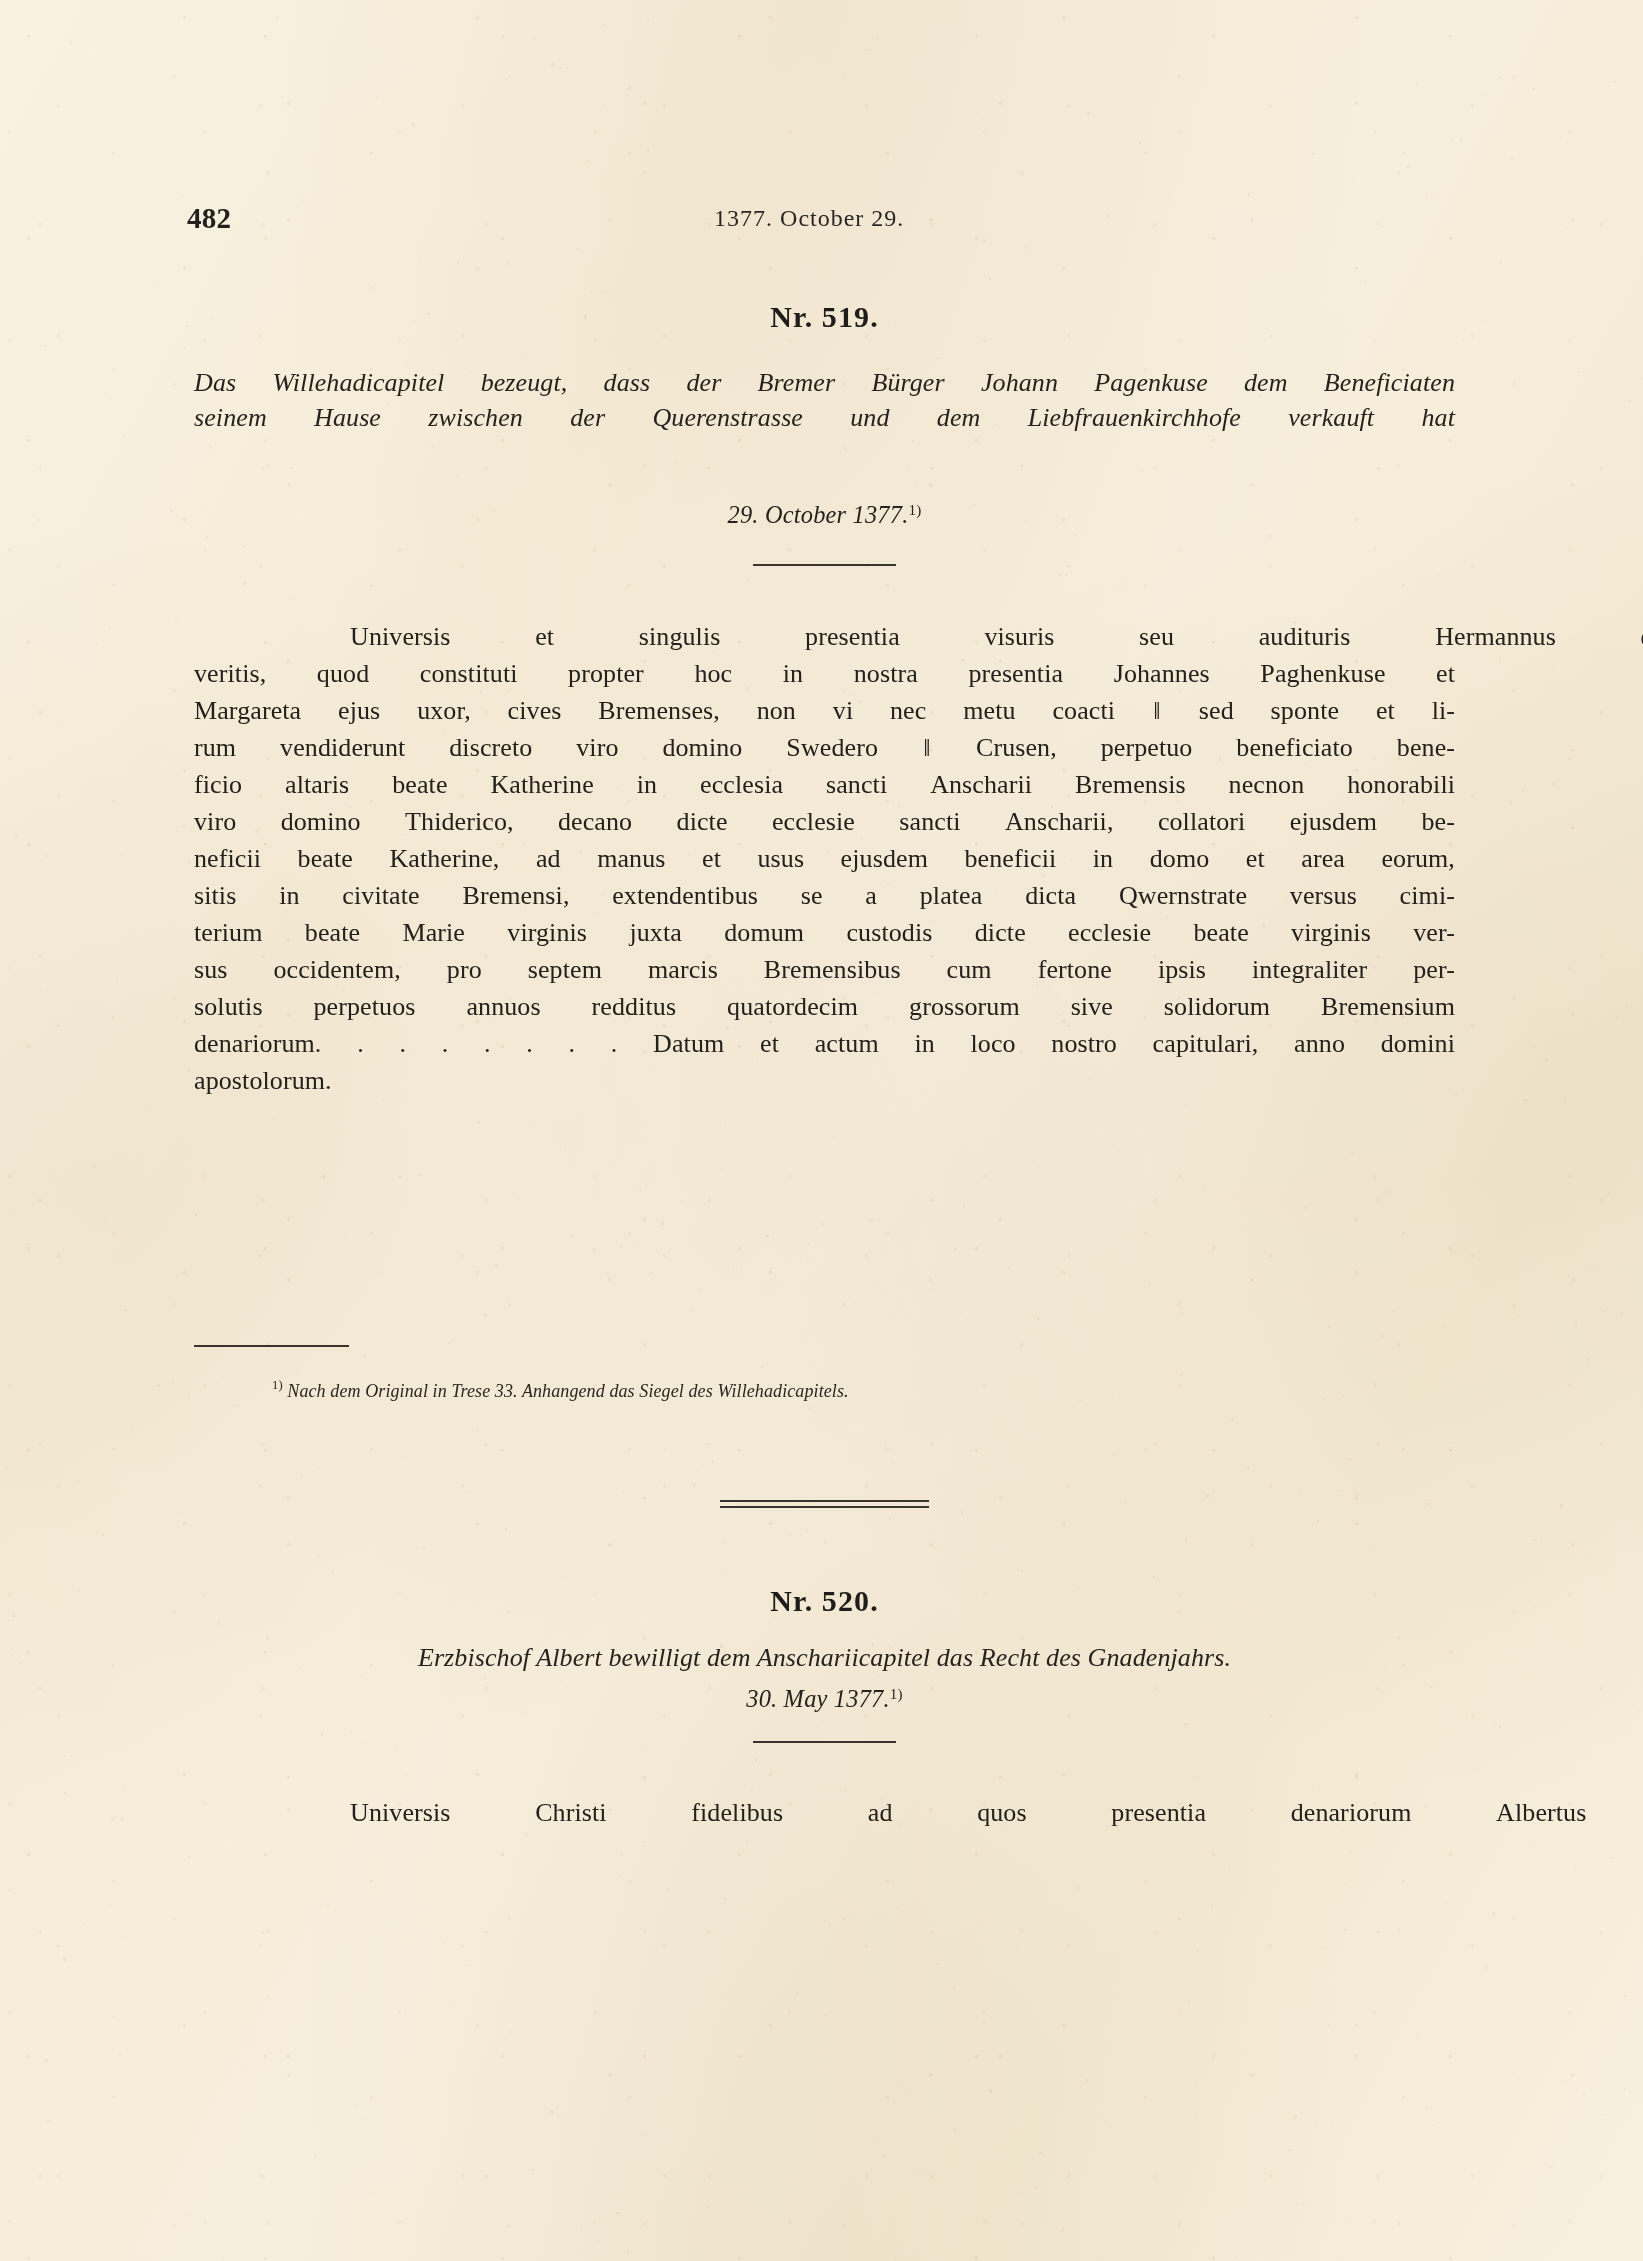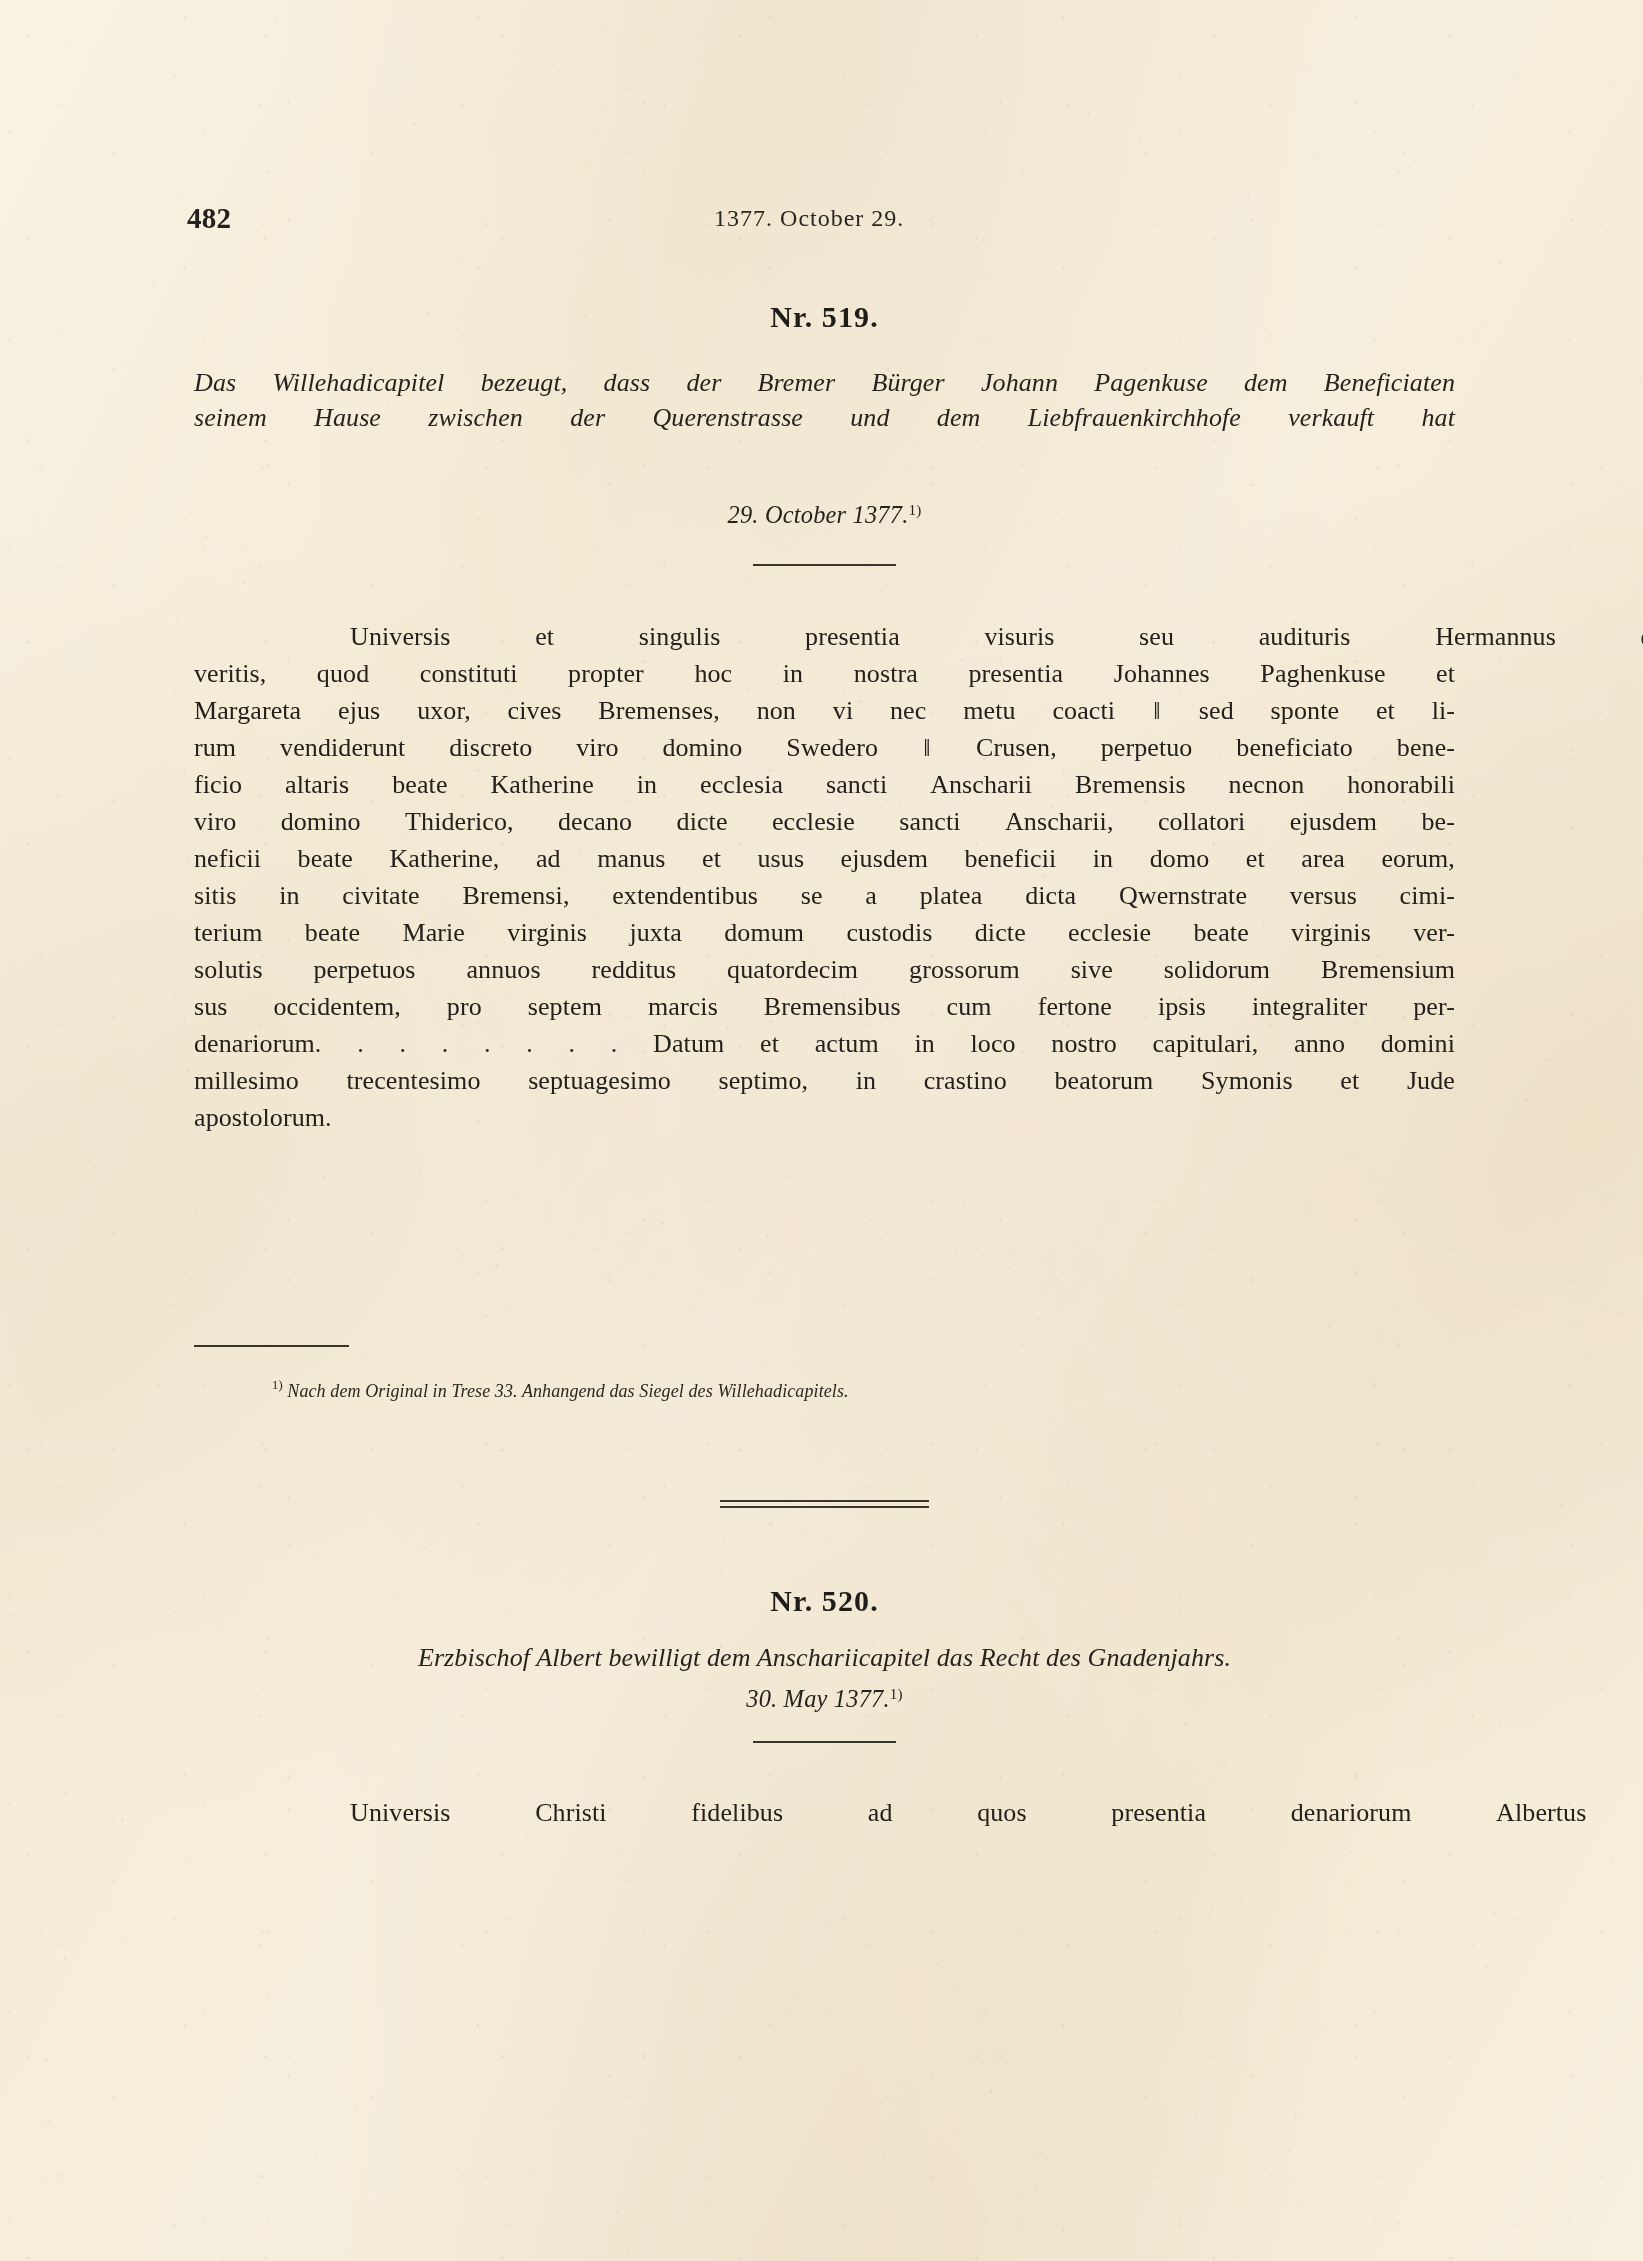--- a/index.html
+++ b/index.html
@@ -1133,24 +1133,23 @@
     <div id="body519" class="body-latin" style="position:absolute; top:624px; left:0; width:100%;">
         <span class="bline" style="text-indent: 78px;"><span class="w">Universis</span> <span class="w">et</span> <span class="w">singulis</span> <span class="w">presentia</span> <span class="w">visuris</span> <span class="w">seu</span> <span class="w">audituris</span> <span class="w">Hermannus</span> <span class="w">decanus,</span> </span>
         <span class="bline"><span class="w">veritis,</span>  <span class="w">quod</span> <span class="w">constituti</span>  <span class="w">propter</span> <span class="w">hoc</span> <span class="w">in</span> <span class="w">nostra</span>  <span class="w">presentia</span>  <span class="w">Johannes</span>  <span class="w">Paghenkuse</span>  <span class="w">et</span></span>
         <span class="bline"><span class="w">Margareta</span> <span class="w">ejus</span> <span class="w">uxor,</span>  <span class="w">cives</span> <span class="w">Bremenses,</span>  <span class="w">non</span> <span class="w">vi</span> <span class="w">nec</span> <span class="w">metu</span> <span class="w">coacti</span> <span class="w bar">‖</span> <span class="w">sed</span>  <span class="w">sponte</span> <span class="w">et</span> <span class="w">li-</span></span>
         <span class="bline"><span class="w">rum</span> <span class="w">vendiderunt</span> <span class="w">discreto</span> <span class="w">viro</span> <span class="w">domino</span> <span class="w">Swedero</span> <span class="w bar">‖</span> <span class="w">Crusen,</span> <span class="w">perpetuo</span> <span class="w">beneficiato</span> <span class="w">bene-</span></span>
         <span class="bline"><span class="w">ficio</span> <span class="w">altaris</span> <span class="w">beate</span> <span class="w">Katherine</span> <span class="w">in</span> <span class="w">ecclesia</span> <span class="w">sancti</span> <span class="w">Anscharii</span> <span class="w">Bremensis</span> <span class="w">necnon</span> <span class="w">honorabili</span></span>
         <span class="bline"><span class="w">viro</span> <span class="w">domino</span> <span class="w">Thiderico,</span> <span class="w">decano</span> <span class="w">dicte</span> <span class="w">ecclesie</span> <span class="w">sancti</span> <span class="w">Anscharii,</span>  <span class="w">collatori</span> <span class="w">ejusdem</span> <span class="w">be-</span></span>
         <span class="bline"><span class="w">neficii</span> <span class="w">beate</span> <span class="w">Katherine,</span> <span class="w">ad</span> <span class="w">manus</span> <span class="w">et</span> <span class="w">usus</span> <span class="w">ejusdem</span> <span class="w">beneficii</span> <span class="w">in</span> <span class="w">domo</span> <span class="w">et</span> <span class="w">area</span> <span class="w">eorum,</span></span>
         <span class="bline"><span class="w">sitis</span> <span class="w">in</span> <span class="w">civitate</span> <span class="w">Bremensi,</span>  <span class="w">extendentibus</span> <span class="w">se</span> <span class="w">a</span> <span class="w">platea</span> <span class="w">dicta</span> <span class="w">Qwernstrate</span> <span class="w">versus</span> <span class="w">cimi-</span></span>
         <span class="bline"><span class="w">terium</span> <span class="w">beate</span> <span class="w">Marie</span> <span class="w">virginis</span> <span class="w">juxta</span> <span class="w">domum</span> <span class="w">custodis</span> <span class="w">dicte</span> <span class="w">ecclesie</span> <span class="w">beate</span> <span class="w">virginis</span> <span class="w">ver-</span></span>
+        <span class="bline"><span class="w">sus</span> <span class="w">occidentem,</span>  <span class="w">pro</span> <span class="w">septem</span> <span class="w">marcis</span> <span class="w">Bremensibus</span> <span class="w">cum</span>  <span class="w">fertone</span> <span class="w">ipsis</span> <span class="w">integraliter</span> <span class="w">per-</span></span>
         <span class="bline"><span class="w">solutis</span> <span class="w">perpetuos</span> <span class="w">annuos</span> <span class="w">redditus</span> <span class="w">quatordecim</span> <span class="w">grossorum</span> <span class="w">sive</span> <span class="w">solidorum</span> <span class="w">Bremensium</span></span>
-        <span class="bline"><span class="w">sus</span> <span class="w">occidentem,</span>  <span class="w">pro</span> <span class="w">septem</span> <span class="w">marcis</span> <span class="w">Bremensibus</span> <span class="w">cum</span>  <span class="w">fertone</span> <span class="w">ipsis</span> <span class="w">integraliter</span> <span class="w">per-</span></span>
         <span class="bline"><span class="w">denariorum.</span> <span class="w">.</span> <span class="w">.</span> <span class="w">.</span> <span class="w">.</span> <span class="w">.</span> <span class="w">.</span> <span class="w">.</span>  <span class="w">Datum</span> <span class="w">et</span> <span class="w">actum</span>  <span class="w">in</span>  <span class="w">loco</span> <span class="w">nostro</span>  <span class="w">capitulari,</span>  <span class="w">anno</span>  <span class="w">domini</span></span>
-        <span class="bline"><span class="w">millesimo</span> <span class="w">trecentesimo</span> <span class="w">septuagesimo</span> <span class="w">septimo,</span> <span class="w">in</span> <span class="w">crastino</span> <span class="w">beatorum</span> <span class="w">Symonis</span> <span class="w">et</span> <span class="w">Jude</span></span>
         <span class="bline ragged"><span class="w">apostolorum.</span></span>
       </div>
 
     <div style="position:absolute; top:1345px; left:0;">
       <div class="rule-footnote"></div>
     </div>
 
     <div class="footnote" style="position:absolute; top:1378px; left:78px; width:1116px;">
       <span class="fn-sup">1)</span>
       <span>Nach dem Original in Trese 33.   Anhangend das Siegel des Willehadicapitels.</span>

